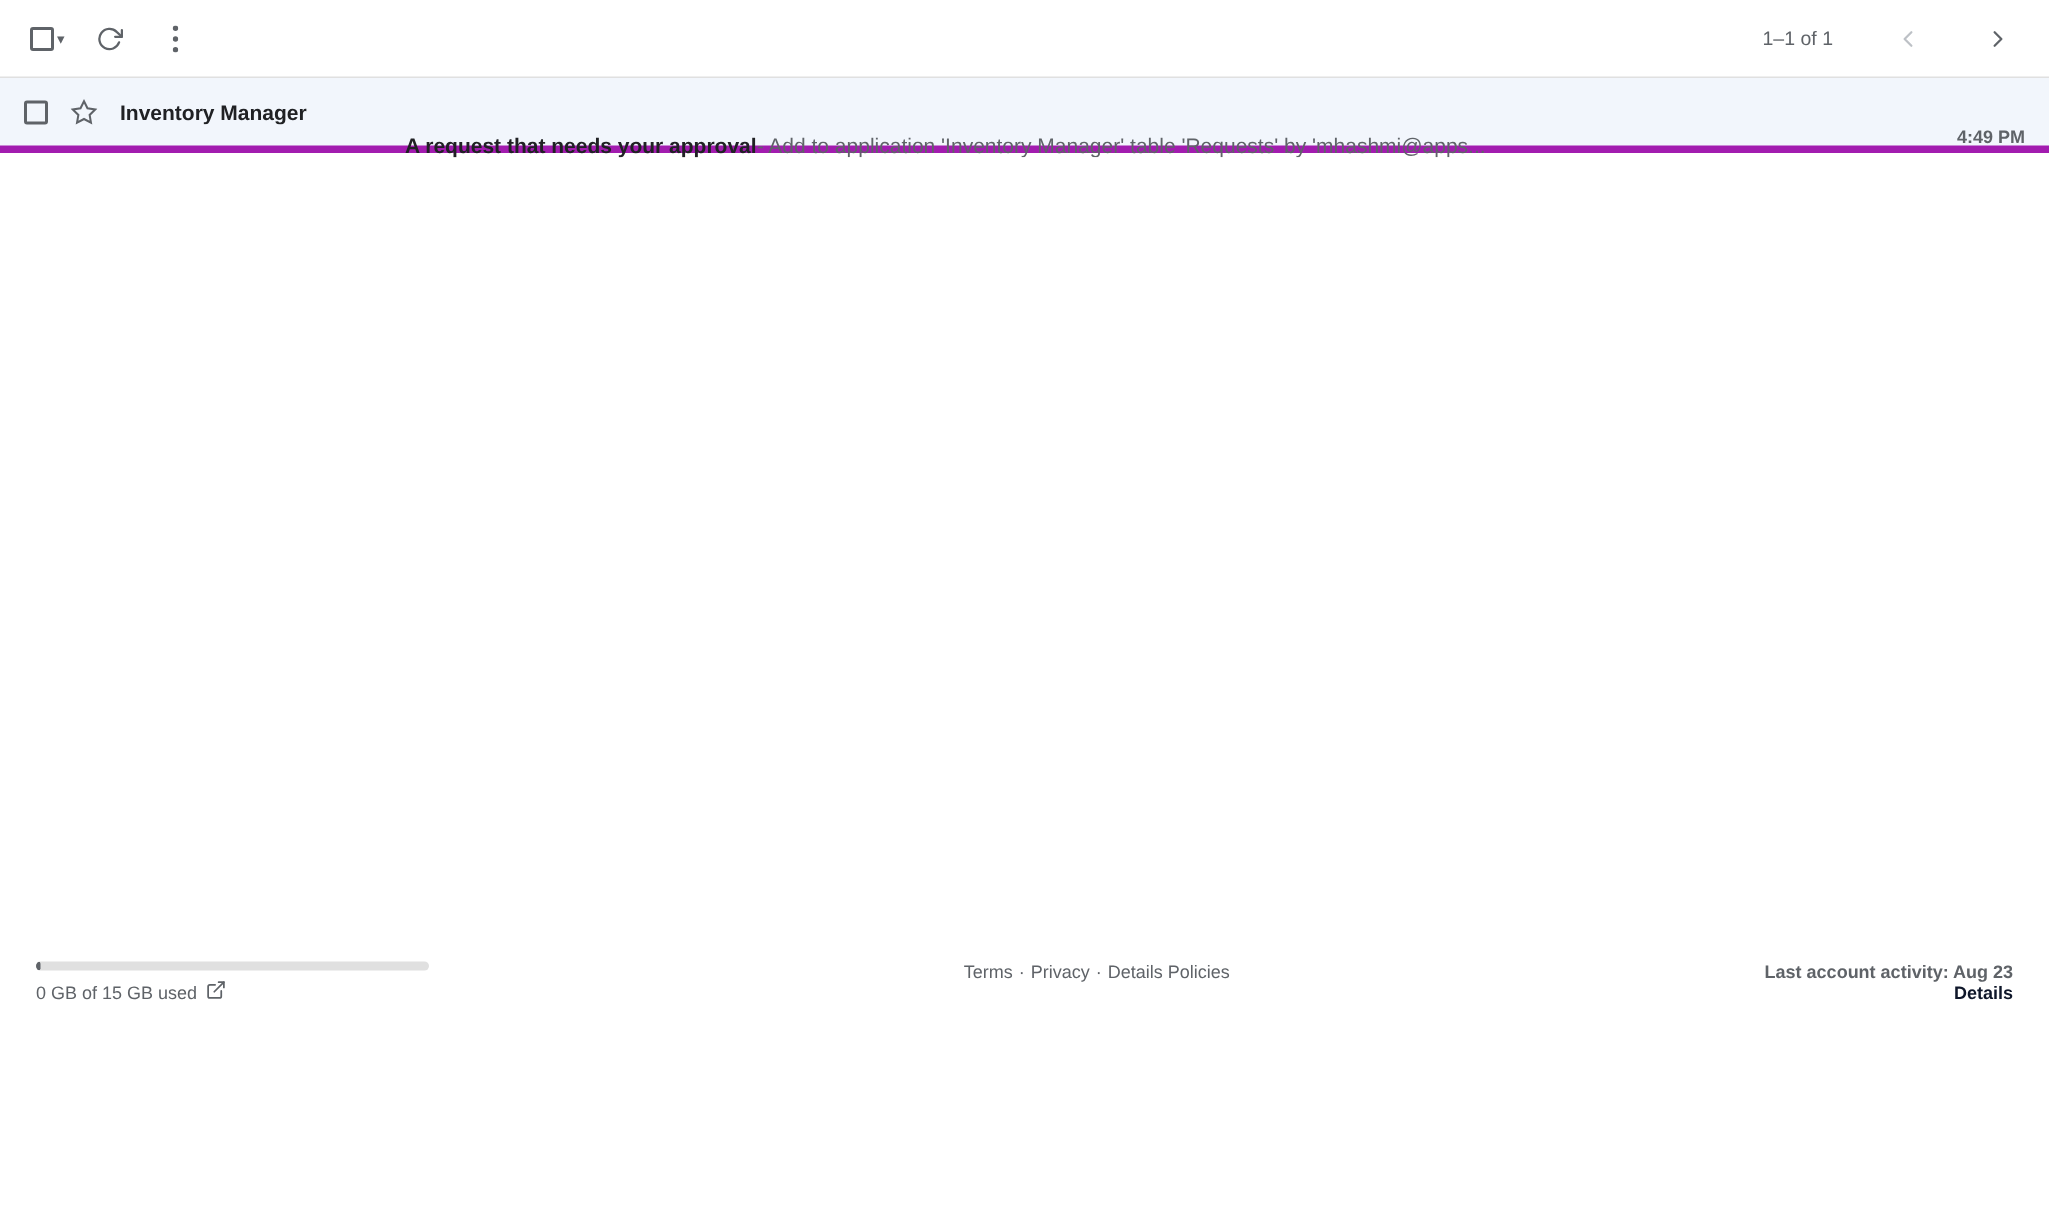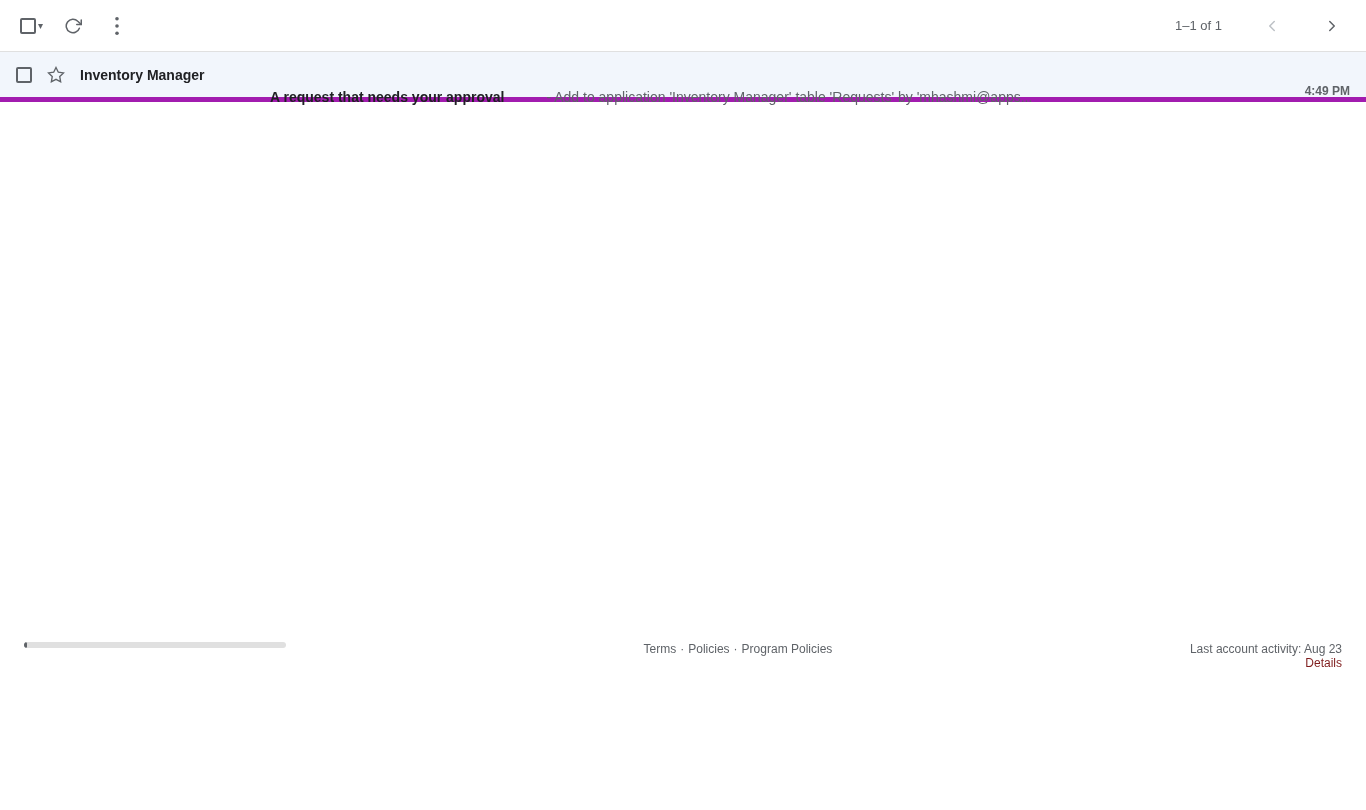--- a/index.html
+++ b/index.html
@@ -153,21 +153,20 @@
       color: #202124;
       flex-shrink: 0;
     }
 
     .subject-preview {
       font-weight: 400;
       font-size: 14px;
       color: #5f6368;
       overflow: hidden;
       text-overflow: ellipsis;
-      padding-left: 42px;
     }
 
     .email-time {
       font-size: 12px;
       color: #5f6368;
       flex-shrink: 0;
       margin-left: 16px;
       font-weight: 700;
       margin-top: 32px;
     }
@@ -228,24 +227,25 @@
     .footer-link {
       cursor: pointer;
       color: #5f6368;
     }
     .footer-sep { color: #5f6368; }
 
     .last-activity {
       text-align: right;
       font-size: 12px;
       color: #5f6368;
+      font-weight: bold;
     }
     .details-link {
       cursor: pointer;
-      color: #7f1d1d;
+      color: #0f172a;
       display: block;
       text-align: right;
     }
   </style>
 </head>
 <body>
 
 <div class="toolbar">
   <div class="toolbar-left">
     <div class="checkbox-btn">
@@ -298,27 +298,37 @@
     </div>
     <span class="email-time">4:49 PM</span>
   </div>
 </div>
 
 <div class="footer">
   <div class="storage-section">
     <div class="storage-bar-container">
       <div class="storage-bar-fill" style="width: 1%;"></div>
     </div>
+    <div class="storage-text">
+      <span>0 GB of 15 GB used</span>
+      <span class="external-link-icon">
+        <svg width="14" height="14" viewBox="0 0 24 24" fill="none" stroke="#5f6368" stroke-width="2" stroke-linecap="round" stroke-linejoin="round">
+          <path d="M18 13v6a2 2 0 0 1-2 2H5a2 2 0 0 1-2-2V8a2 2 0 0 1 2-2h6"></path>
+          <polyline points="15 3 21 3 21 9"></polyline>
+          <line x1="10" y1="14" x2="21" y2="3"></line>
+        </svg>
+      </span>
+    </div>
   </div>
 
   <div class="footer-links">
     <span class="footer-link">Terms</span>
     <span class="footer-sep"> · </span>
-    <span class="footer-link">Policies</span>
+    <span class="footer-link">Privacy</span>
     <span class="footer-sep"> · </span>
-    <span class="footer-link">Program Policies</span>
+    <span class="footer-link">Details Policies</span>
   </div>
 
   <div class="last-activity">
     <span>Last account activity: Aug 23</span>
     <span class="details-link">Details</span>
   </div>
 </div>
 
 </body></html>

